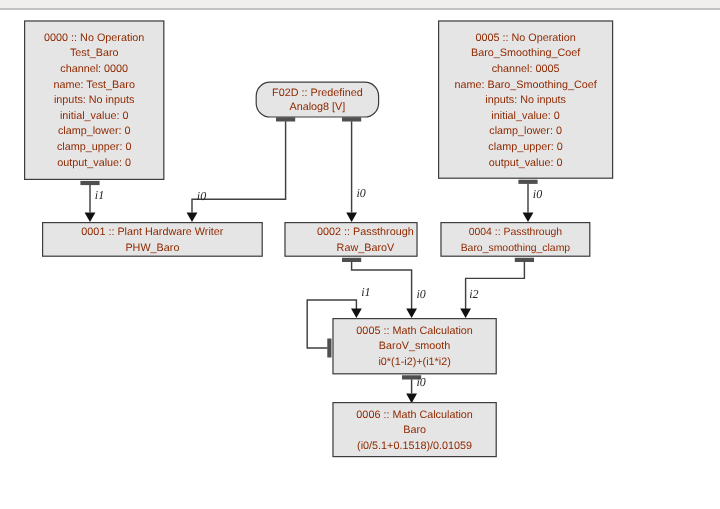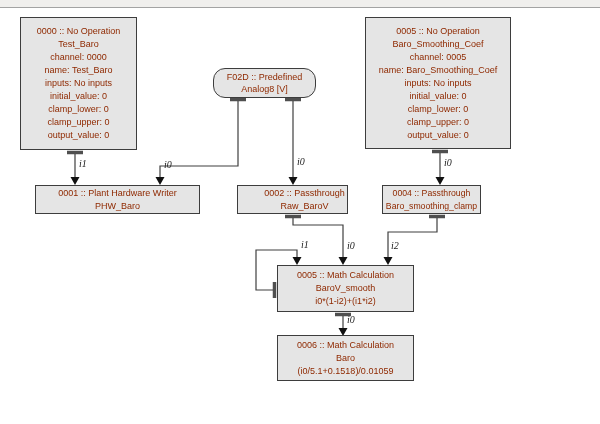--- a/index.html
+++ b/index.html
@@ -10,23 +10,23 @@
     position:absolute;box-sizing:border-box;
     background:#e5e5e5;border:1.5px solid #3d3d3d;
     color:#8f2900;font-size:9px;line-height:13px;text-align:center;
     display:flex;flex-direction:column;justify-content:center;
     white-space:nowrap;overflow:hidden;
   }
   .nl{width:100%;}
   #n0000{left:20px;top:17px;width:117px;height:133px;}
   #n0003{left:365px;top:17px;width:146px;height:132px;}
   #nf02d{left:213px;top:68px;width:103px;height:30px;line-height:12.5px;border-radius:12px;}
-  #n0001{left:35px;top:185px;width:165px;height:29px;line-height:12.5px;}
+  #n0001{left:35px;top:185px;width:184px;height:29px;line-height:12.5px;}
   #n0002{left:237px;top:185px;width:111px;height:29px;line-height:12.5px;padding-left:24px;}
-  #n0004{left:382px;top:185px;width:99px;height:29px;line-height:12.5px;font-size:8.7px;}
+  #n0004{left:367px;top:185px;width:125px;height:29px;line-height:12.5px;font-size:8.7px;}
   #n0005{left:277px;top:265px;width:137px;height:47px;}
   #n0006{left:277px;top:335px;width:137px;height:46px;}
   svg.edges{position:absolute;left:0;top:0;pointer-events:none;}
   .edge-label{
     position:absolute;font-family:"Liberation Serif",serif;font-style:italic;
     font-size:10px;color:#222222;line-height:10px;
   }
 </style>
 </head>
 <body>

